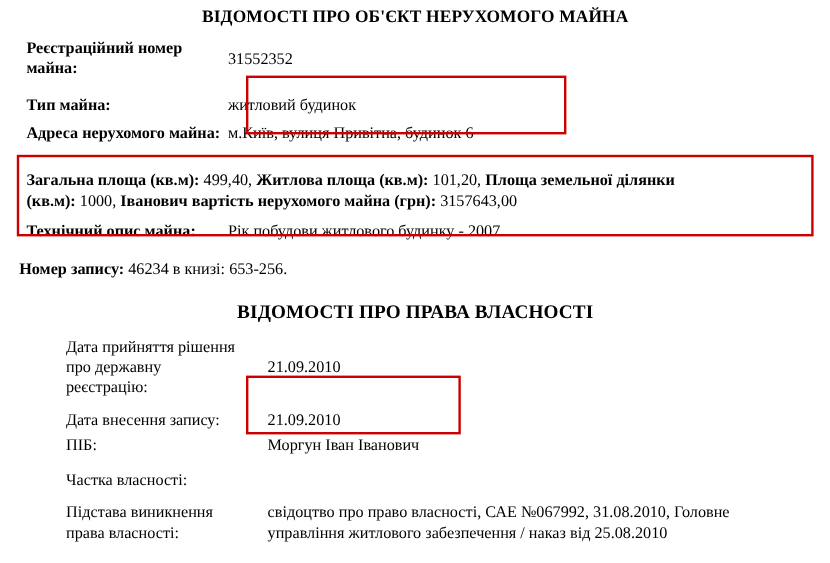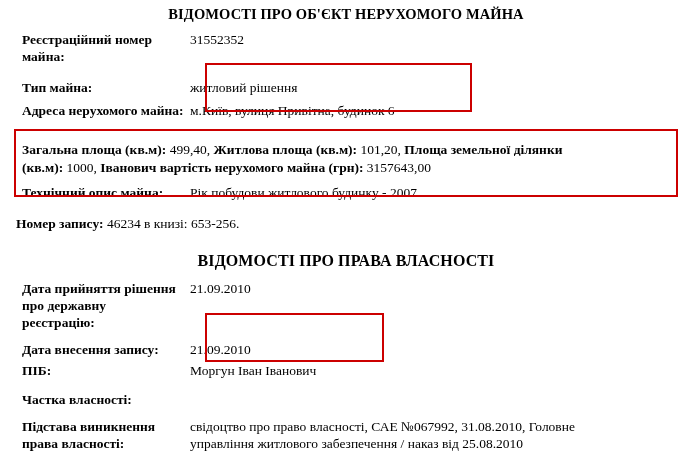--- a/index.html
+++ b/index.html
@@ -28,33 +28,34 @@
     padding-top: 6px;
   }
   .section-title {
     text-align: center;
     font-weight: bold;
     font-size: 16px;
     letter-spacing: 0.1px;
   }
   .row {
     display: flex;
-    align-items: flex-start;
+    align-items: center;
     font-size: 13.5px;
     line-height: 17px;
   }
   .label {
     font-weight: bold;
     width: 188px;
     flex: 0 0 188px;
     padding-left: 22px;
     box-sizing: border-box;
   }
   .label.normal {
-    font-weight: bold;
+    font-weight: normal;
+    margin-left: 33px;
   }
   .value {
     flex: 1 1 auto;
     padding-left: 2px;
   }
   .hl-box {
     position: absolute;
     border: 2px solid #cc0000;
     box-sizing: border-box;
     pointer-events: none;
@@ -86,21 +87,21 @@
     <div class="label">
       <span>Реєстраційний номер майна:</span>
     </div>
     <div class="value">31552352</div>
   </div>
 
   <div style="height:14px"></div>
 
   <div class="row">
     <div class="label">Тип майна:</div>
-    <div class="value">житловий рішення</div>
+    <div class="value">житловий будинок</div>
   </div>
 
   <div style="height:6px"></div>
 
   <div class="row">
     <div class="label">
       <span>Адреса нерухомого майна:</span>
     </div>
     <div class="value">м.Київ, вулиця Привітна, будинок 6</div>
   </div>

